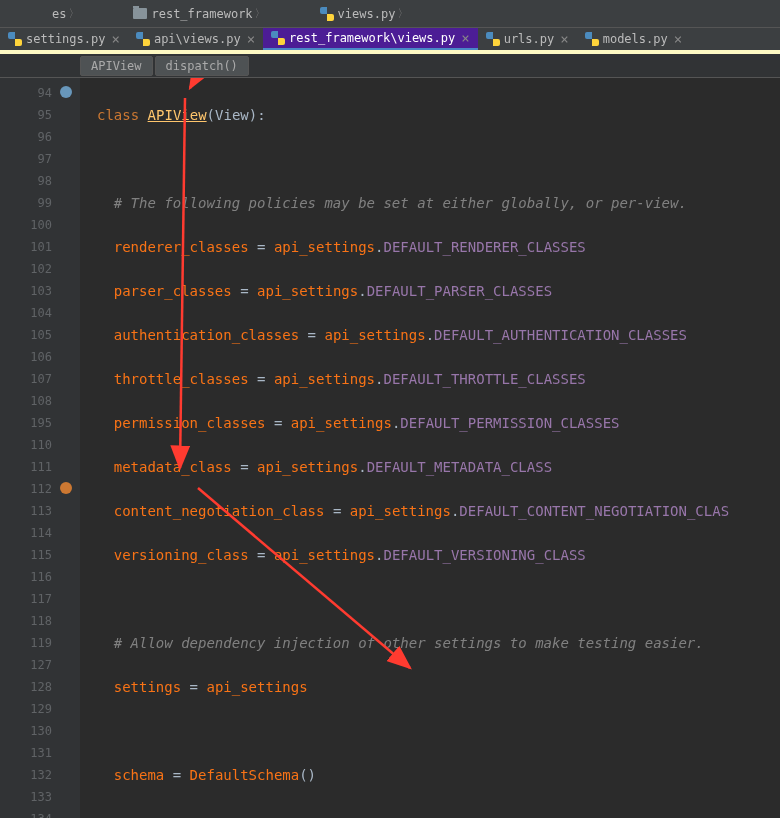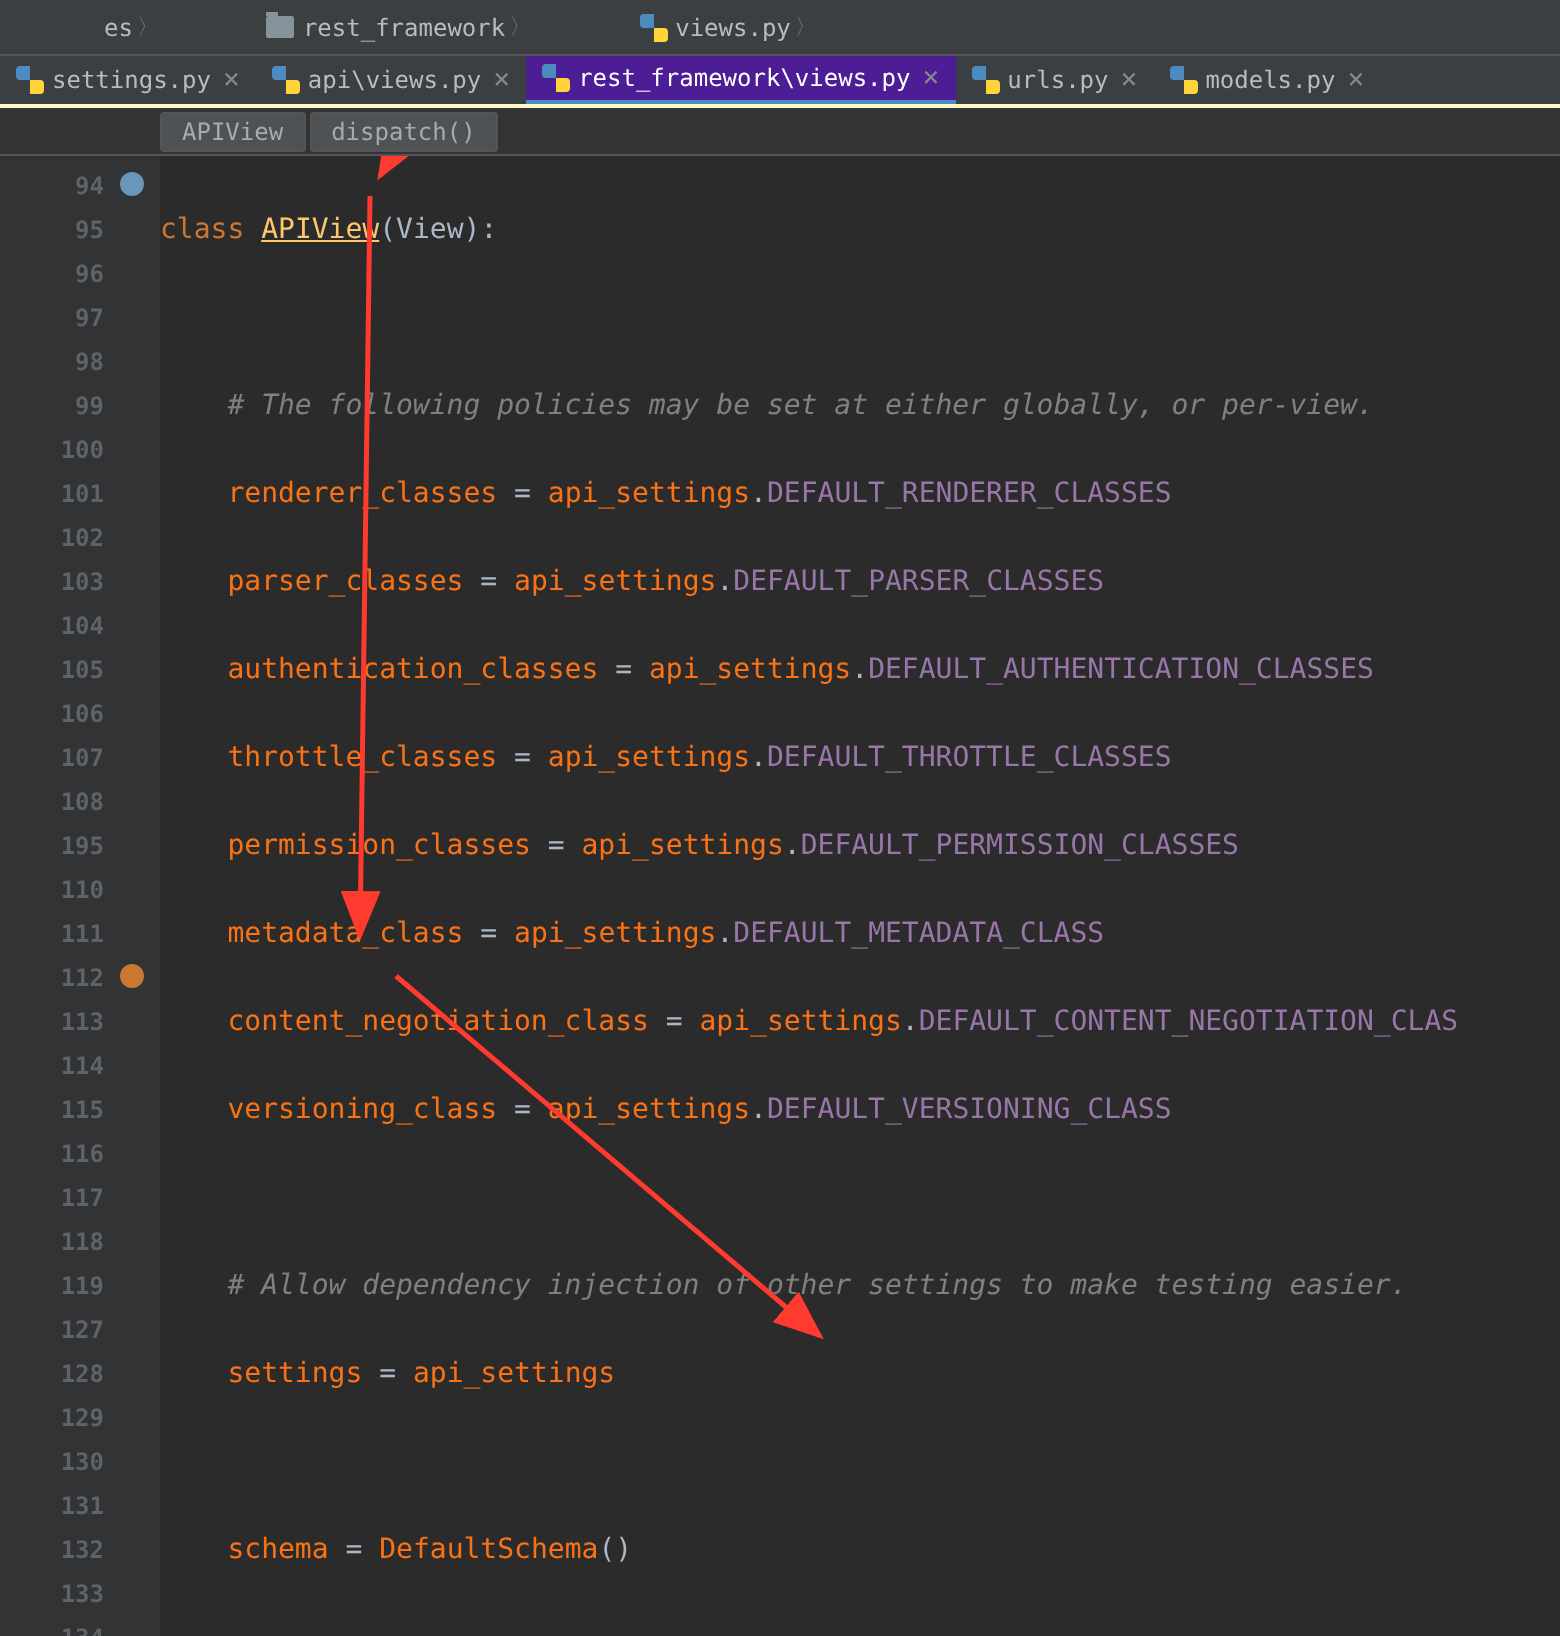--- a/index.html
+++ b/index.html
@@ -77,21 +77,21 @@
       bottom: 0;
       right: 0;
       background: #ffd43b;
       border-radius: 0 2px 2px 0;
     }
     .tabs {
       display: flex;
       background: #3c3f41;
       height: 26px;
       align-items: flex-start;
-      border-bottom: 2px solid #fef9c3;
+      border-bottom: 4px solid #fef9c3;
       font-size: 12px;
       overflow: hidden;
     }
     .tab {
       display: flex;
       align-items: center;
       padding: 0 8px;
       height: 100%;
       color: #bbb;
       white-space: nowrap;
@@ -138,21 +138,20 @@
       text-align: right;
       color: #606366;
       padding-top: 4px;
       line-height: 22px;
       font-size: 12px;
       flex-shrink: 0;
     }
     .gutter-line {
       padding-right: 28px;
       position: relative;
-      font-weight: bold;
     }
     .gutter-icon {
       position: absolute;
       right: 8px;
       top: 4px;
       width: 12px;
       height: 12px;
     }
     .gutter-icon.impl {
       background: #6897bb;
@@ -162,21 +161,21 @@
       background: #cc7832;
       border-radius: 50%;
     }
     .code {
       padding-top: 4px;
       line-height: 22px;
       font-size: 14px;
       white-space: pre;
       color: #a9b7c6;
     }
-    .kw { color: #cc7832; }
+    .kw { color: #cc7832; margin-left: 17px; }
     .cls { color: #a9b7c6; }
     .clsname { color: #ffc66d; text-decoration: underline; }
     .comment { color: #808080; font-style: italic; }
     .mod { color: #f97316; text-align: center; }
     .prop { color: #9876aa; }
     .arrow-svg {
       position: absolute;
       left: 80px;
       top: 0;
       pointer-events: none;

